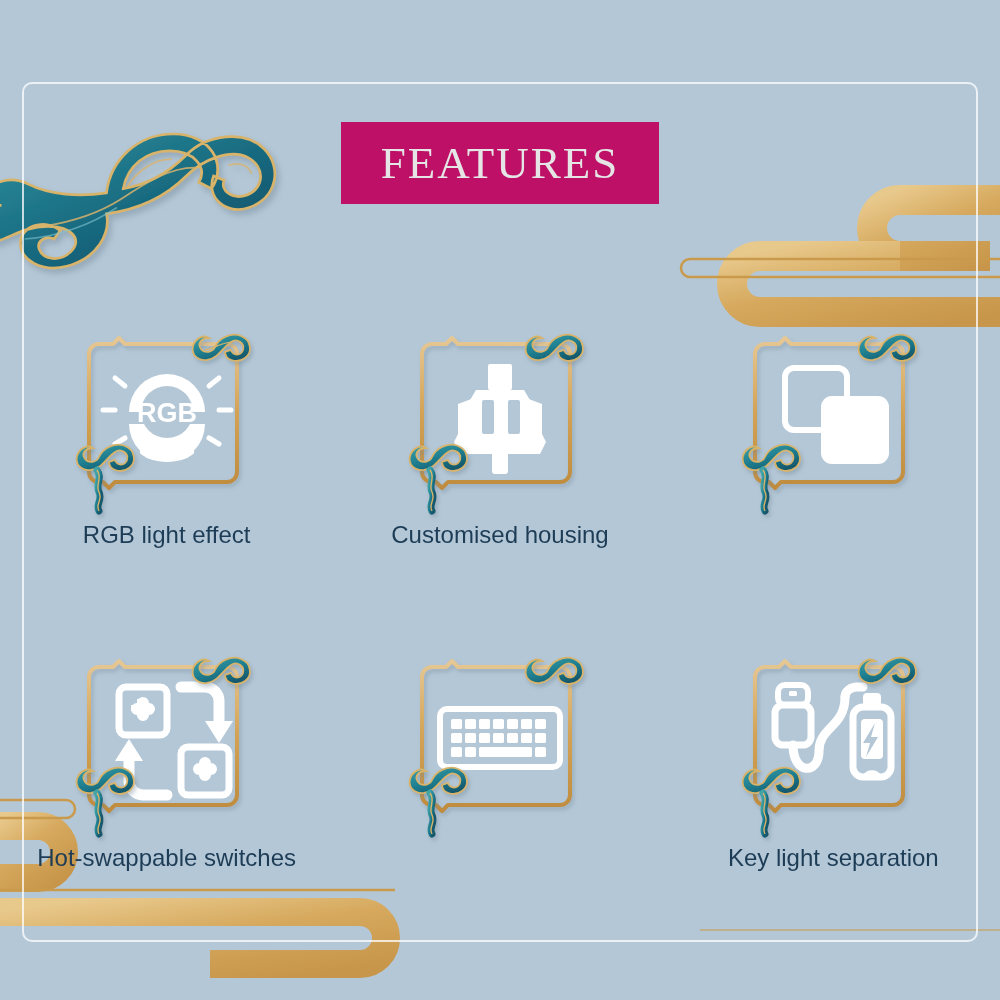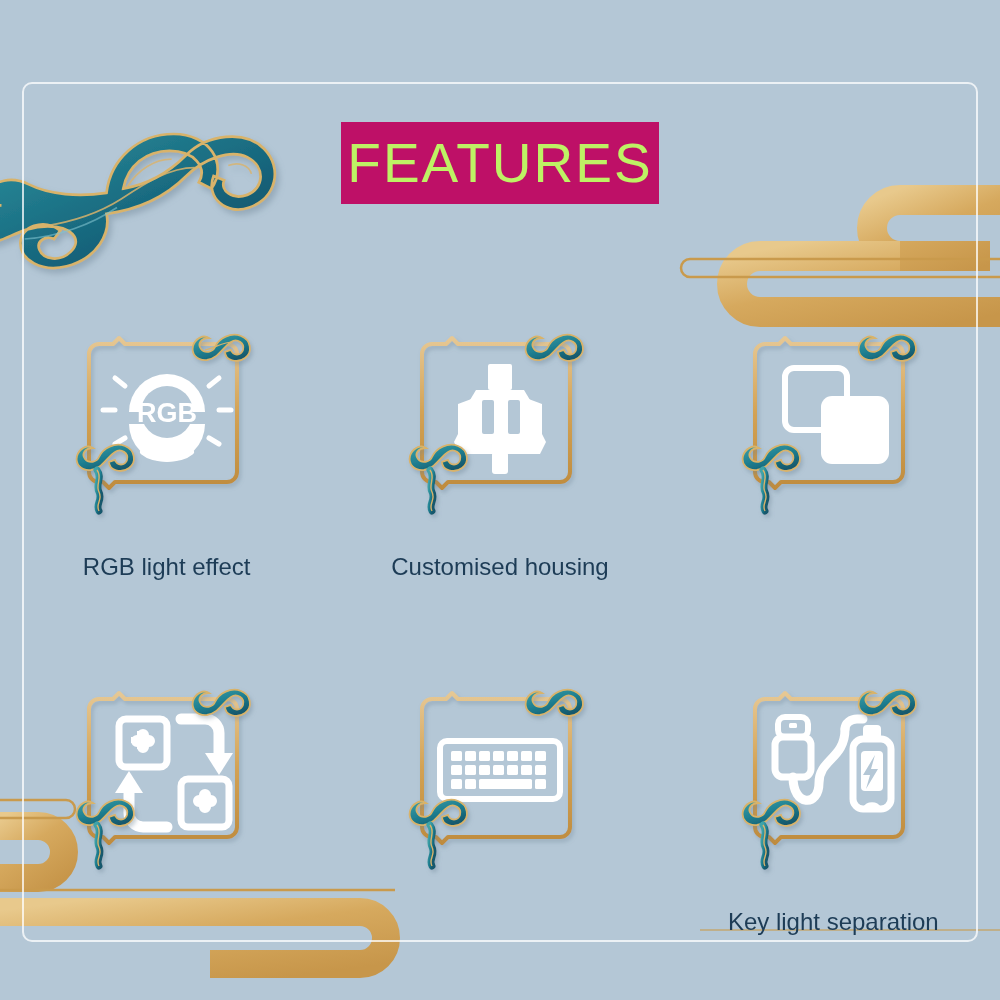--- a/index.html
+++ b/index.html
@@ -17,38 +17,38 @@
     border:2px solid rgba(255,255,255,.75);
     border-radius:10px;box-sizing:border-box;pointer-events:none;
   }
 
   
   .banner{
     position:absolute;left:341px;top:122px;width:318px;height:82px;
     background:#be1067;display:flex;align-items:center;justify-content:center;
   }
   .banner-text{
-    color:#bef264;font-size:55px;letter-spacing:2px;line-height:1;
-    font-family:Liberation Sans, sans-serif;font-weight:400;
+    color:#e5e5e5;font-size:45px;letter-spacing:2px;line-height:1;
+    font-family:Liberation Serif, serif;font-weight:400;
   }
 
   
   .deco{position:absolute;left:0;top:0;width:1000px;height:1000px;pointer-events:none;}
 
   
   .grid{
     position:absolute;left:0;top:312px;width:1000px;
     display:grid;grid-template-columns:repeat(3,1fr);
     row-gap:86px;
   }
   .cell{display:flex;flex-direction:column;align-items:center;}
   .card{position:relative;width:200px;height:205px;}
   .card svg{position:absolute;left:0;top:0;overflow:visible;}
   .caption{
-    margin-top:36px;color:#1d3c56;font-size:24px;
+    margin-top:4px;color:#1d3c56;font-size:24px;
     font-family:"Liberation Sans", sans-serif;white-space:nowrap;
   }
 </style>
 </head>
 <body>
 
 <div class="stage">
 
   <svg class="deco" viewBox="0 0 1000 1000" xmlns="http://www.w3.org/2000/svg">
     <defs>
@@ -278,20 +278,21 @@
             <path d="M26,136 C18,136 14,142 18,147 C22,152 30,150 32,145
                      C36,136 48,130 58,134 C68,138 70,150 62,156
                      C54,162 42,158 42,150 L48,148 C50,154 58,154 60,148
                      C62,141 54,136 48,140 C40,145 36,156 24,158
                      C14,159 8,152 10,144 C12,137 20,132 26,136 Z" fill="url(#tealg)" stroke="#d8b36b" stroke-width="1.8"></path>
             <path d="M30,158 C36,166 28,172 32,180 C36,188 28,192 32,199" fill="none" stroke="url(#tealg)" stroke-width="7" stroke-linecap="round"></path>
             <path d="M30,158 C36,166 28,172 32,180 C36,188 28,192 32,199" fill="none" stroke="#d8b36b" stroke-width="1.4"></path>
           </g>
         </svg>
       </div>
+      <div class="caption">Hot-swappable switches</div>
     </div>
 
     <div class="cell">
       <div class="card">
         <svg width="200" height="205" viewBox="0 0 200 205" xmlns="http://www.w3.org/2000/svg">
           <g filter="url(#tinyshadow)">
             <path d="M38,32 L46,32 L52,26 L58,32 L160,32 A10,10 0 0 1 170,42
                      L170,160 A10,10 0 0 1 160,170 L48,170 L42,176 L36,170 L32,170
                      A10,10 0 0 1 22,160 L22,42 A10,10 0 0 1 32,32 Z" fill="none" stroke="url(#goldthin)" stroke-width="4" stroke-linejoin="round" stroke-linecap="round"></path>
           </g>

